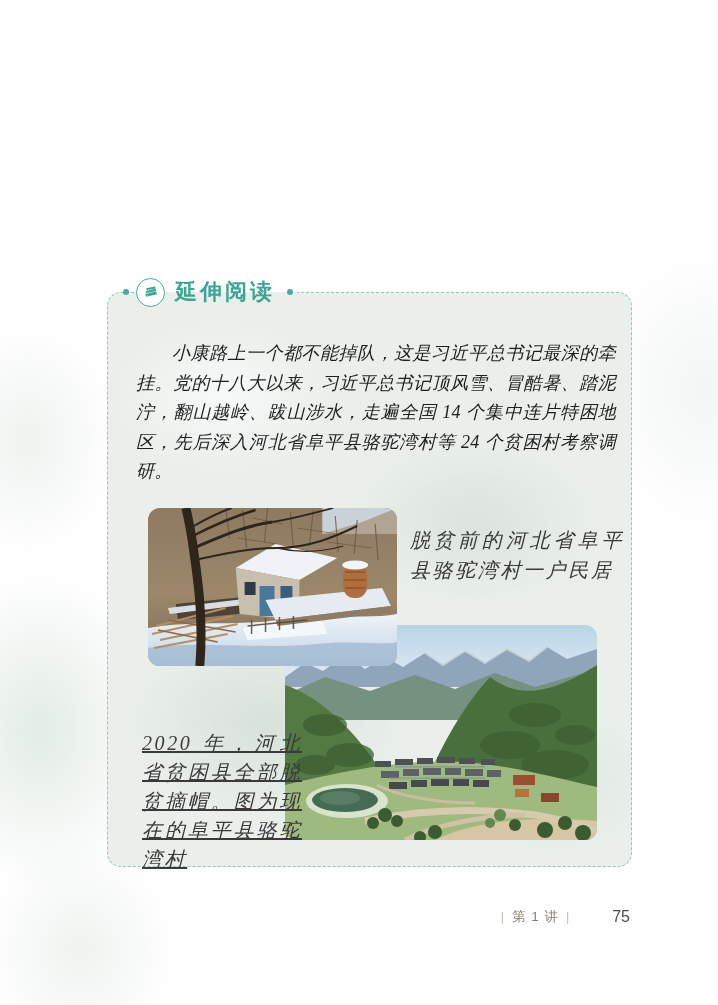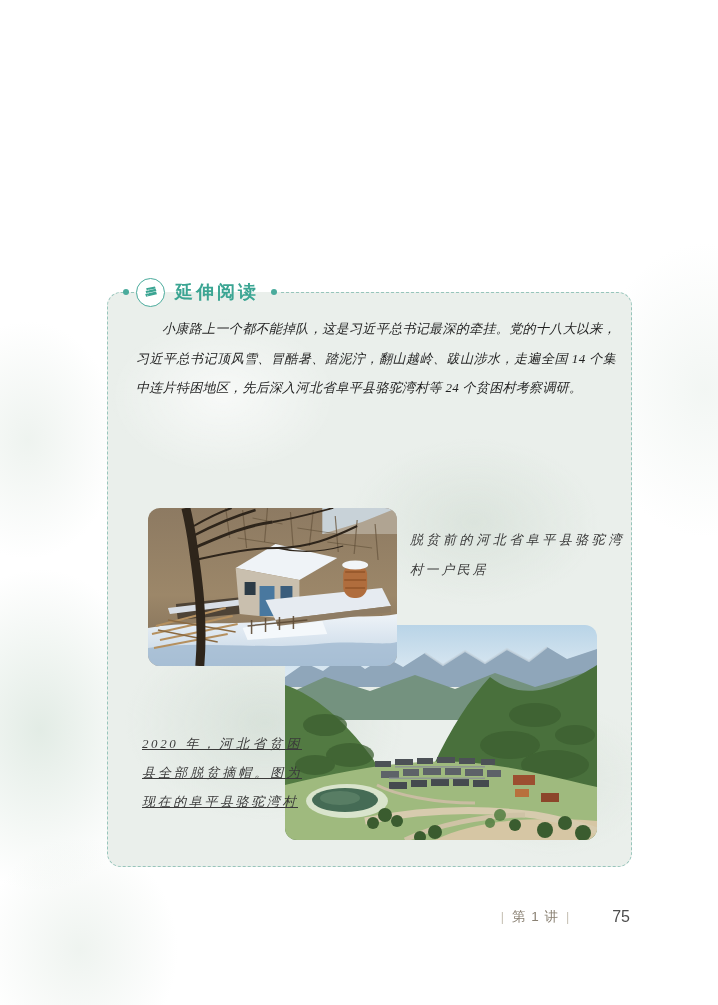--- a/index.html
+++ b/index.html
@@ -32,58 +32,58 @@
     border:1.6px dashed #97c5bb; border-radius:14px;
     background:
       radial-gradient(160px 110px at 22% 18%, rgba(255,255,255,.65), transparent 70%),
       radial-gradient(180px 120px at 70% 40%, rgba(201,214,203,.45), transparent 70%),
       radial-gradient(200px 140px at 30% 75%, rgba(198,212,201,.50), transparent 70%),
       radial-gradient(150px 110px at 85% 85%, rgba(207,219,208,.40), transparent 70%),
       #eaefeb;
   }
   .box-content { padding:21px 15px 0 28px; }
   .kai {
-    font-size:13px; line-height:29.5px; letter-spacing:.3px;
-    font-style:italic; color:#1f1f1f; text-align:justify; text-indent:2em;
+    font-size:18px; line-height:29.5px; letter-spacing:.3px;
+    font-style:italic; color:#1f1f1f; text-align:justify; text-indent:2em;margin-top:25px;
   }
 
   
   .box-header {
     position:absolute; left:134px; top:277px; height:30px;
     display:flex; align-items:center;
     background:linear-gradient(180deg, #ffffff 0 15px, #eaefeb 15px 30px);
     padding:0 4px 0 2px; z-index:5;
   }
   .hdr-dot {
     width:6px; height:6px; border-radius:50%; background:#4aab9c; flex:0 0 auto;
   }
   .hdr-dot.left-dot { position:absolute; left:123px; top:289px; z-index:6; }
   .icon-circle {
     width:29px; height:29px; border-radius:50%;
     border:1.6px solid #4aab9c; background:#fff;
     display:flex; align-items:center; justify-content:center; flex:0 0 auto;
   }
   .box-title {
     font-family:"Liberation Sans","DejaVu Sans",sans-serif;
-    font-size:18px; font-weight:700; letter-spacing:3px;
+    font-size:22px; font-weight:700; letter-spacing:3px;
     color:#3ba593; margin:0 12px 0 10px; white-space:nowrap;
   }
 
   
   .photo {
     position:absolute; border-radius:12px; overflow:hidden; line-height:0;
   }
   .photo svg { width:100%; height:100%; display:block; }
   .photo1 { left:148px; top:508px; width:249px; height:158px; z-index:3; }
   .photo2 { left:285px; top:625px; width:312px; height:215px; z-index:2; }
 
   .caption {
     position:absolute; z-index:4;
     font-style:italic; color:#3a3a3a;
-    font-size:13px; letter-spacing:2.6px; line-height:30px;
+    font-size:20px; letter-spacing:2.6px; line-height:30px;
     text-align:justify;
   }
   .caption1 { left:410px; top:525px; width:214px; }
   .caption2 { left:142px; top:729px; width:160px; line-height:29px;text-decoration:underline; }
 
   
   .page-footer {
     position:absolute; left:0; top:908px; width:630px;
     text-align:right;
     font-family:"Liberation Sans","DejaVu Sans",sans-serif;

